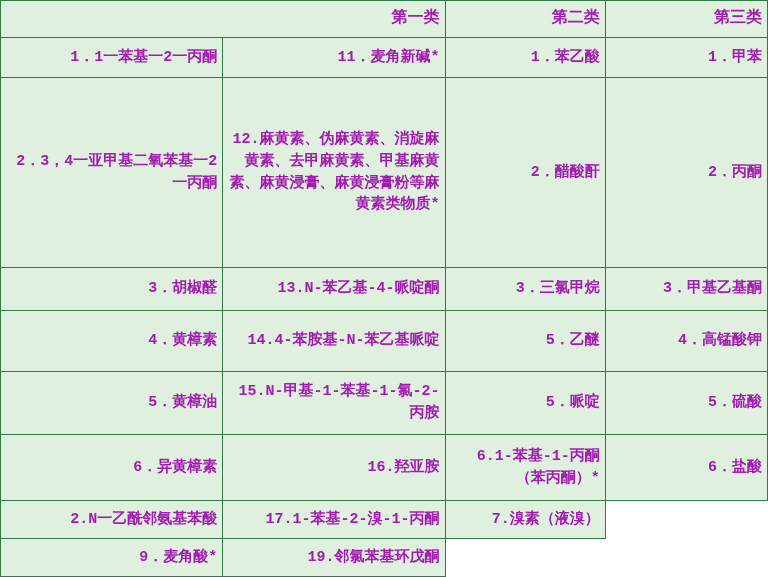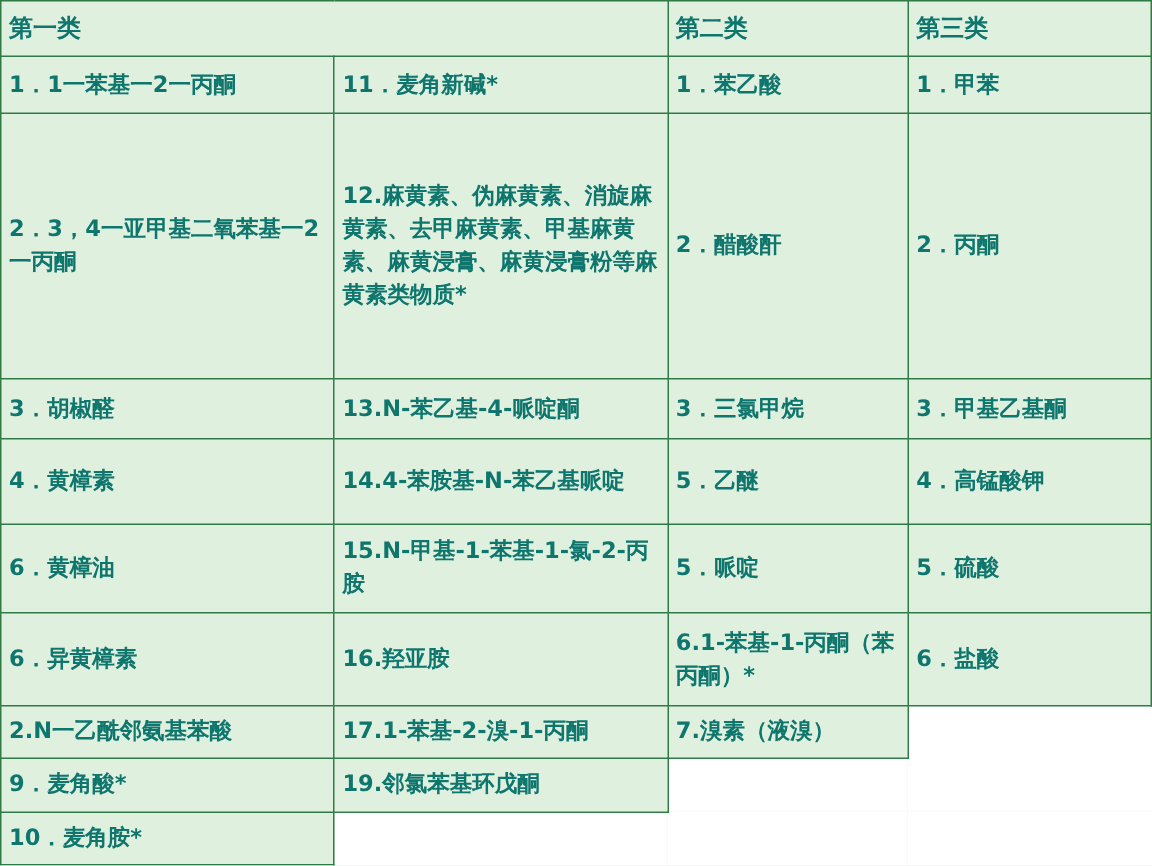--- a/index.html
+++ b/index.html
@@ -21,28 +21,29 @@
   }
   table.classes {
     width: 768px;
     height: 577px;
     border-collapse: collapse;
     table-layout: fixed;
     background: #dff0df;
   }
   table.classes td, table.classes th {
     border: 1px solid #2f7a46;
-    text-align: left;
+    text-align: right;
     vertical-align: middle;
-    color: #0f766e;
+    color: #a21caf;
     font-size: 15px;
     line-height: 1.45;
     padding: 3px 5px;
     word-break: break-all;
     font-weight: bold;
+    font-family: Liberation Mono, monospace;
   }
   table.classes thead th {
     font-size: 16px;
     font-weight: bold;
     height: 30px;
   }
   .col-a { width: 222px; }
   .col-b { width: 222px; }
   .col-c { width: 160px; }
   .col-d { width: 162px; }
@@ -91,21 +92,21 @@
         <td>3．三氯甲烷</td>
         <td>3．甲基乙基酮</td>
       </tr>
       <tr style="height:48px;">
         <td>4．黄樟素</td>
         <td>14.4-苯胺基-N-苯乙基哌啶</td>
         <td>5．乙醚</td>
         <td>4．高锰酸钾</td>
       </tr>
       <tr style="height:48px;">
-        <td>6．黄樟油</td>
+        <td>5．黄樟油</td>
         <td>15.N-甲基-1-苯基-1-氯-2-丙胺</td>
         <td>5．哌啶</td>
         <td>5．硫酸</td>
       </tr>
       <tr style="height:52px;">
         <td>6．异黄樟素</td>
         <td>16.羟亚胺</td>
         <td>6.1-苯基-1-丙酮（苯丙酮）*</td>
         <td>6．盐酸</td>
       </tr>
@@ -114,21 +115,15 @@
         <td>17.1-苯基-2-溴-1-丙酮</td>
         <td>7.溴素（液溴）</td>
         <td class="cell-empty"></td>
       </tr>
       <tr style="height:30px;">
         <td>9．麦角酸*</td>
         <td>19.邻氯苯基环戊酮</td>
         <td class="cell-empty"></td>
         <td class="cell-empty"></td>
       </tr>
-      <tr style="height:30px;">
-        <td>10．麦角胺*</td>
-        <td class="cell-empty"></td>
-        <td class="cell-empty"></td>
-        <td class="cell-empty"></td>
-      </tr>
     </tbody>
   </table>
 </div>
 
 </body></html>

